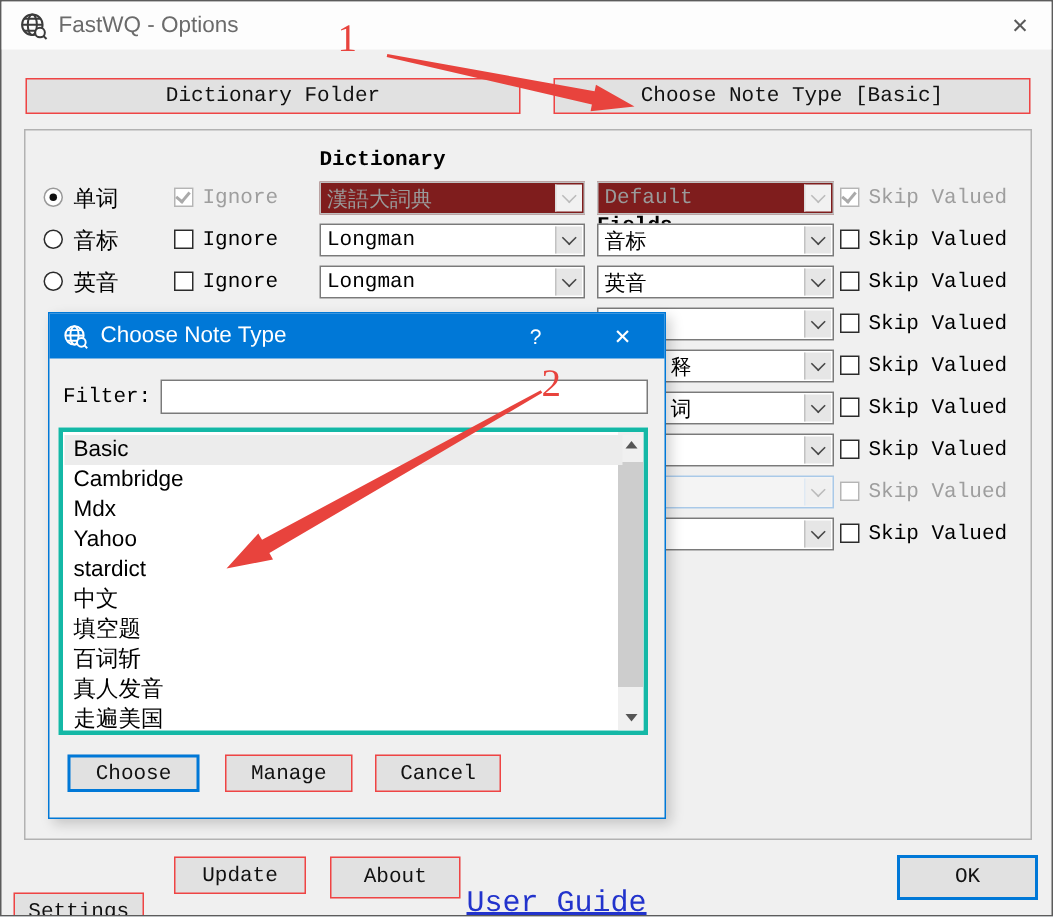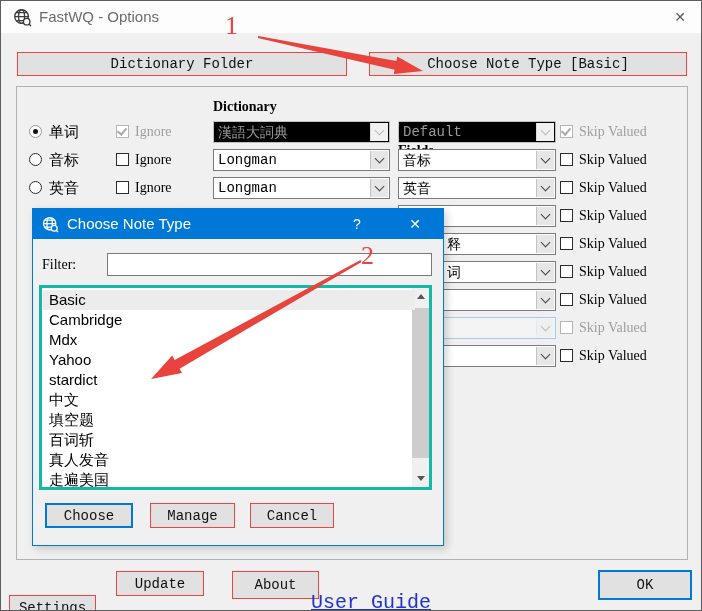--- a/index.html
+++ b/index.html
@@ -1,17 +1,17 @@
 <!DOCTYPE html>
 <html><head>
 <meta charset="utf-8">
 <style>
   html,body{margin:0;padding:0;background:#cfd8dc;}
   *{box-sizing:border-box;}
-  .mono{font-family:Liberation Serif, serif;}
+  .mono{font-family:Liberation Mono, monospace;}
   .sans{font-family:"Liberation Sans","DejaVu Sans",sans-serif;}
 
   #win{position:relative;width:702px;height:611px;background:#f0f0f0;
        border:1px solid #5c5c5c;overflow:hidden;
        font-family:"Liberation Sans","DejaVu Sans",sans-serif;}
 
   
   #titlebar{position:absolute;left:0;top:0;width:100%;height:32px;background:#fdfdfd;}
   #app-icon{position:absolute;left:12px;top:7px;}
   #win-title{position:absolute;left:38px;top:7px;font-size:15px;color:#6b6b6b;}
@@ -47,21 +47,21 @@
   .chk.dis.on::after{border-color:#aaa;}
   .cap{top:5px;font-size:14px;color:#000;}
   .graytxt{color:#9e9e9e;}
   .combo{top:2px;height:22px;background:#fff;border:1px solid #7a7a7a;}
   .cval{position:absolute;left:4px;top:2px;font-size:14px;white-space:nowrap;overflow:hidden;
         font-family:"Liberation Mono","DejaVu Sans Mono",monospace;}
   .carr{position:absolute;right:1px;top:1px;bottom:1px;width:18px;background:#e6e6e6;
         border-left:1px solid #c2c2c2;display:flex;align-items:center;justify-content:center;}
   .chev{width:7px;height:7px;border-right:1.6px solid #454545;border-bottom:1.6px solid #454545;
         transform:rotate(45deg);margin-top:-4px;}
-  .combo.dis{background:#000000;border-color:#c0c0c0;}
+  .combo.dis{background:#7f1d1d;border-color:#c0c0c0;}
   .combo.dis .cval{color:#9a9a9a;}
   .combo.dis .carr{background:#f1f1f1;border-left-color:#dcdcdc;}
   .combo.dis .chev{border-color:#bbb;}
   .combo.disblue{background:#f4f4f4;border-color:#a9c9e8;}
   .combo.disblue .carr{background:#f0f0f0;border-left-color:#dfe9f3;}
   .combo.disblue .chev{border-color:#bbb;}
 
   
   #dlg{position:absolute;left:31px;top:207px;width:412px;height:338px;background:#f0f0f0;
        border:1px solid #0078d7;z-index:10;box-shadow:3px 3px 8px rgba(0,0,0,.18);}
@@ -88,21 +88,21 @@
   #sthumb{position:absolute;left:0;top:20px;width:17px;height:150px;background:#cdcdcd;}
   .dlgbtn{height:25px;top:294px;}
   #btn-choose{left:12px;width:88px;border:2px solid #0078d7;}
   #btn-manage{left:117px;width:85px;}
   #btn-cancel{left:217px;width:84px;}
   #btn-help{left:309px;width:88px;}
 
   
   #btn-settings{left:8px;top:570px;width:87px;height:25px;margin-top:24px;}
   #btn-update{left:115px;top:570px;width:88px;height:25px;}
-  #btn-about{left:231px;top:570px;width:87px;height:28px;}
+  #btn-about{left:219px;top:570px;width:87px;height:28px;}
   #link-guide{position:absolute;left:310px;top:574px;font-size:20px;color:#2233cc;
        text-decoration:underline;font-family:"Liberation Mono","DejaVu Sans Mono",monospace;margin-top:16px;}
   #btn-ok{left:597px;top:569px;width:94px;height:30px;border:2px solid #0078d7;}
 
   
   #overlay{position:absolute;left:0;top:0;width:702px;height:611px;z-index:30;pointer-events:none;}
   .rednum{position:absolute;z-index:31;color:#e8433d;font-size:26px;
           font-family:"Liberation Serif","DejaVu Serif",serif;pointer-events:none;}
   #num1{left:224px;top:10px;}
   #num2{left:360px;top:240px;}

